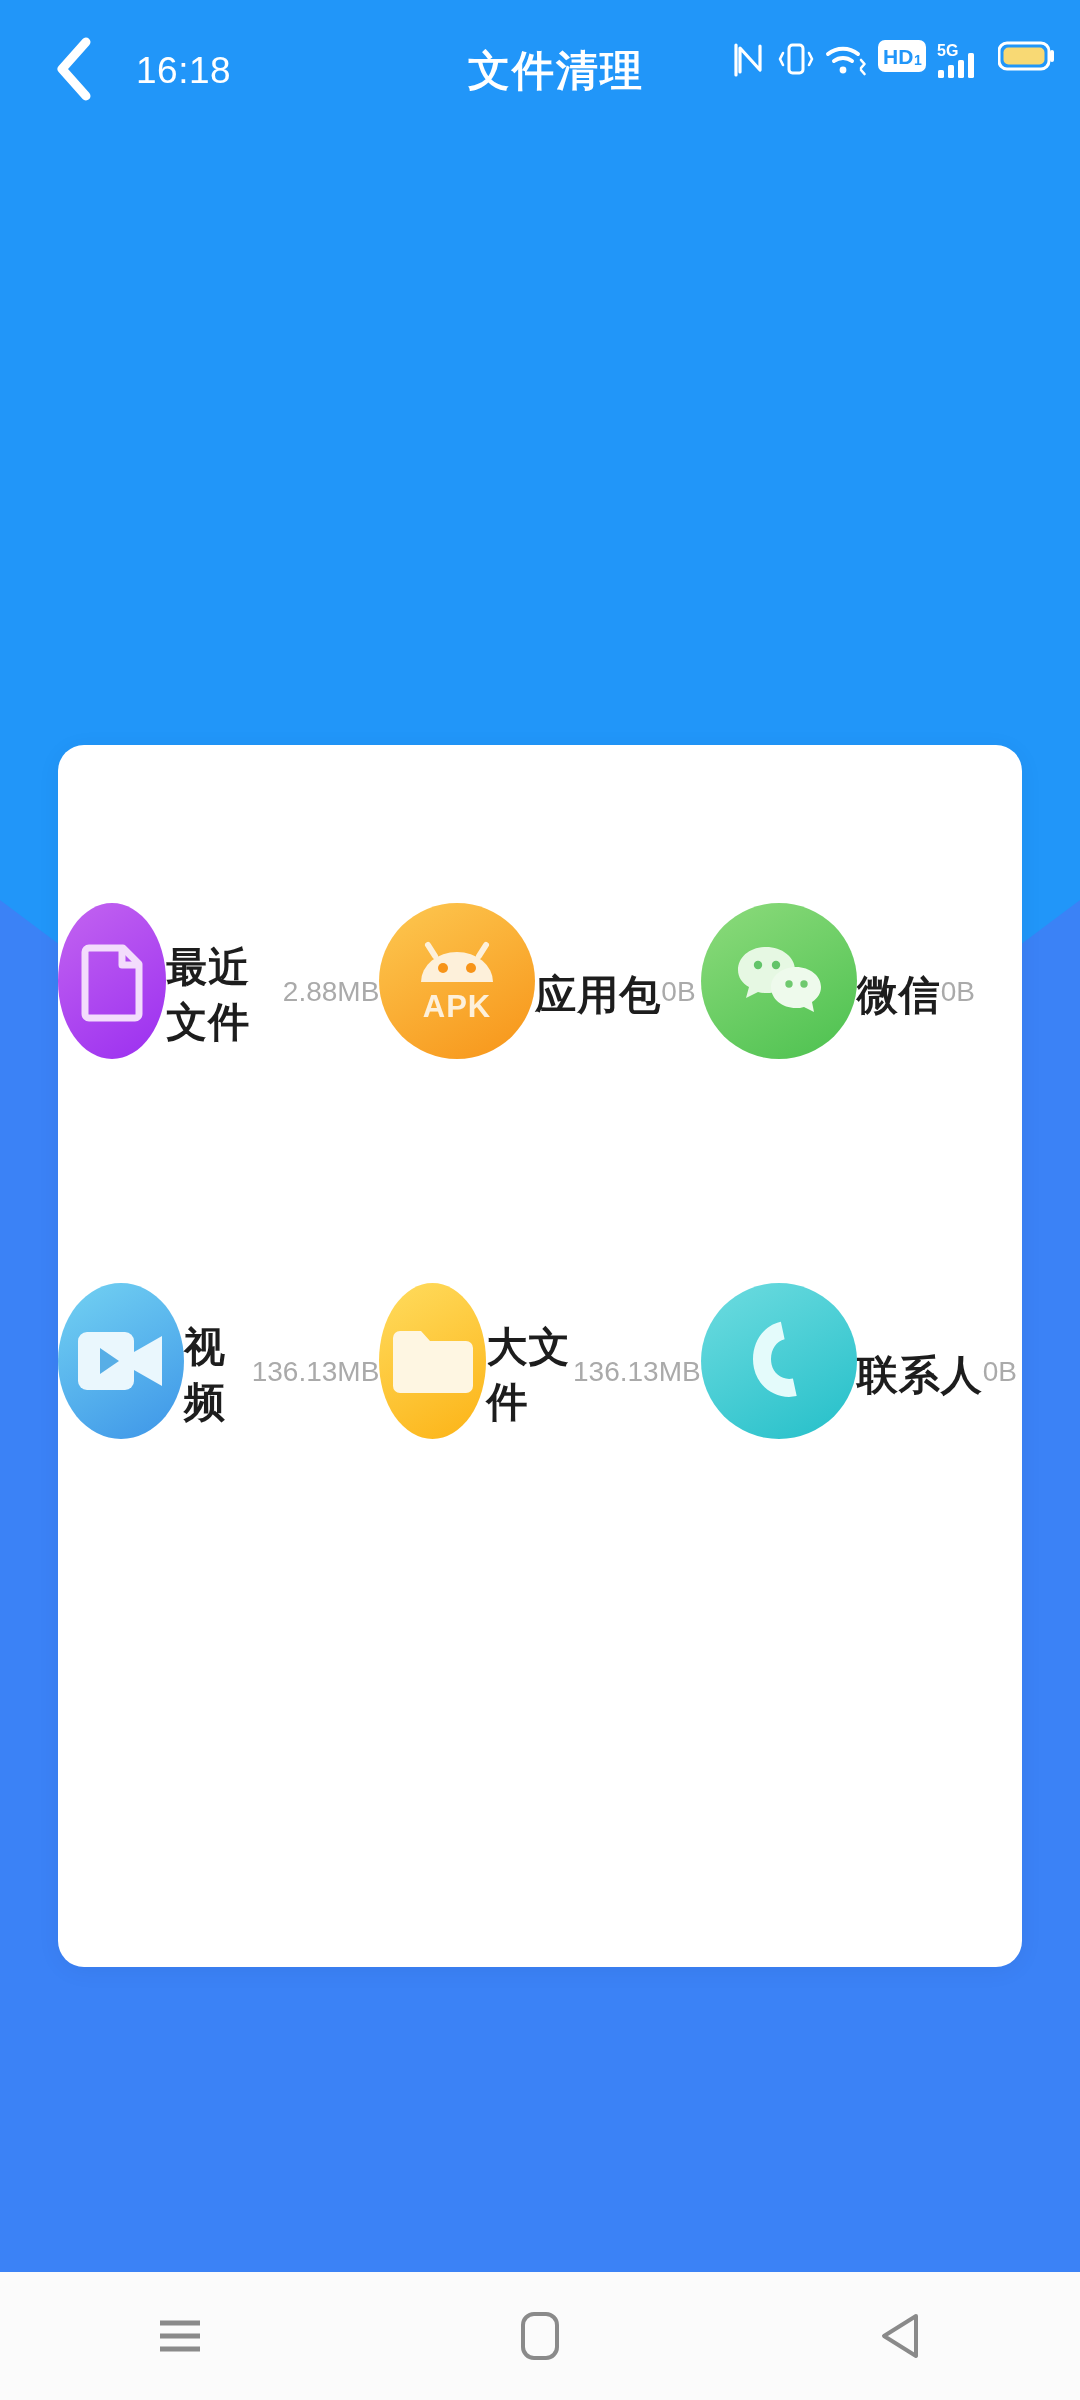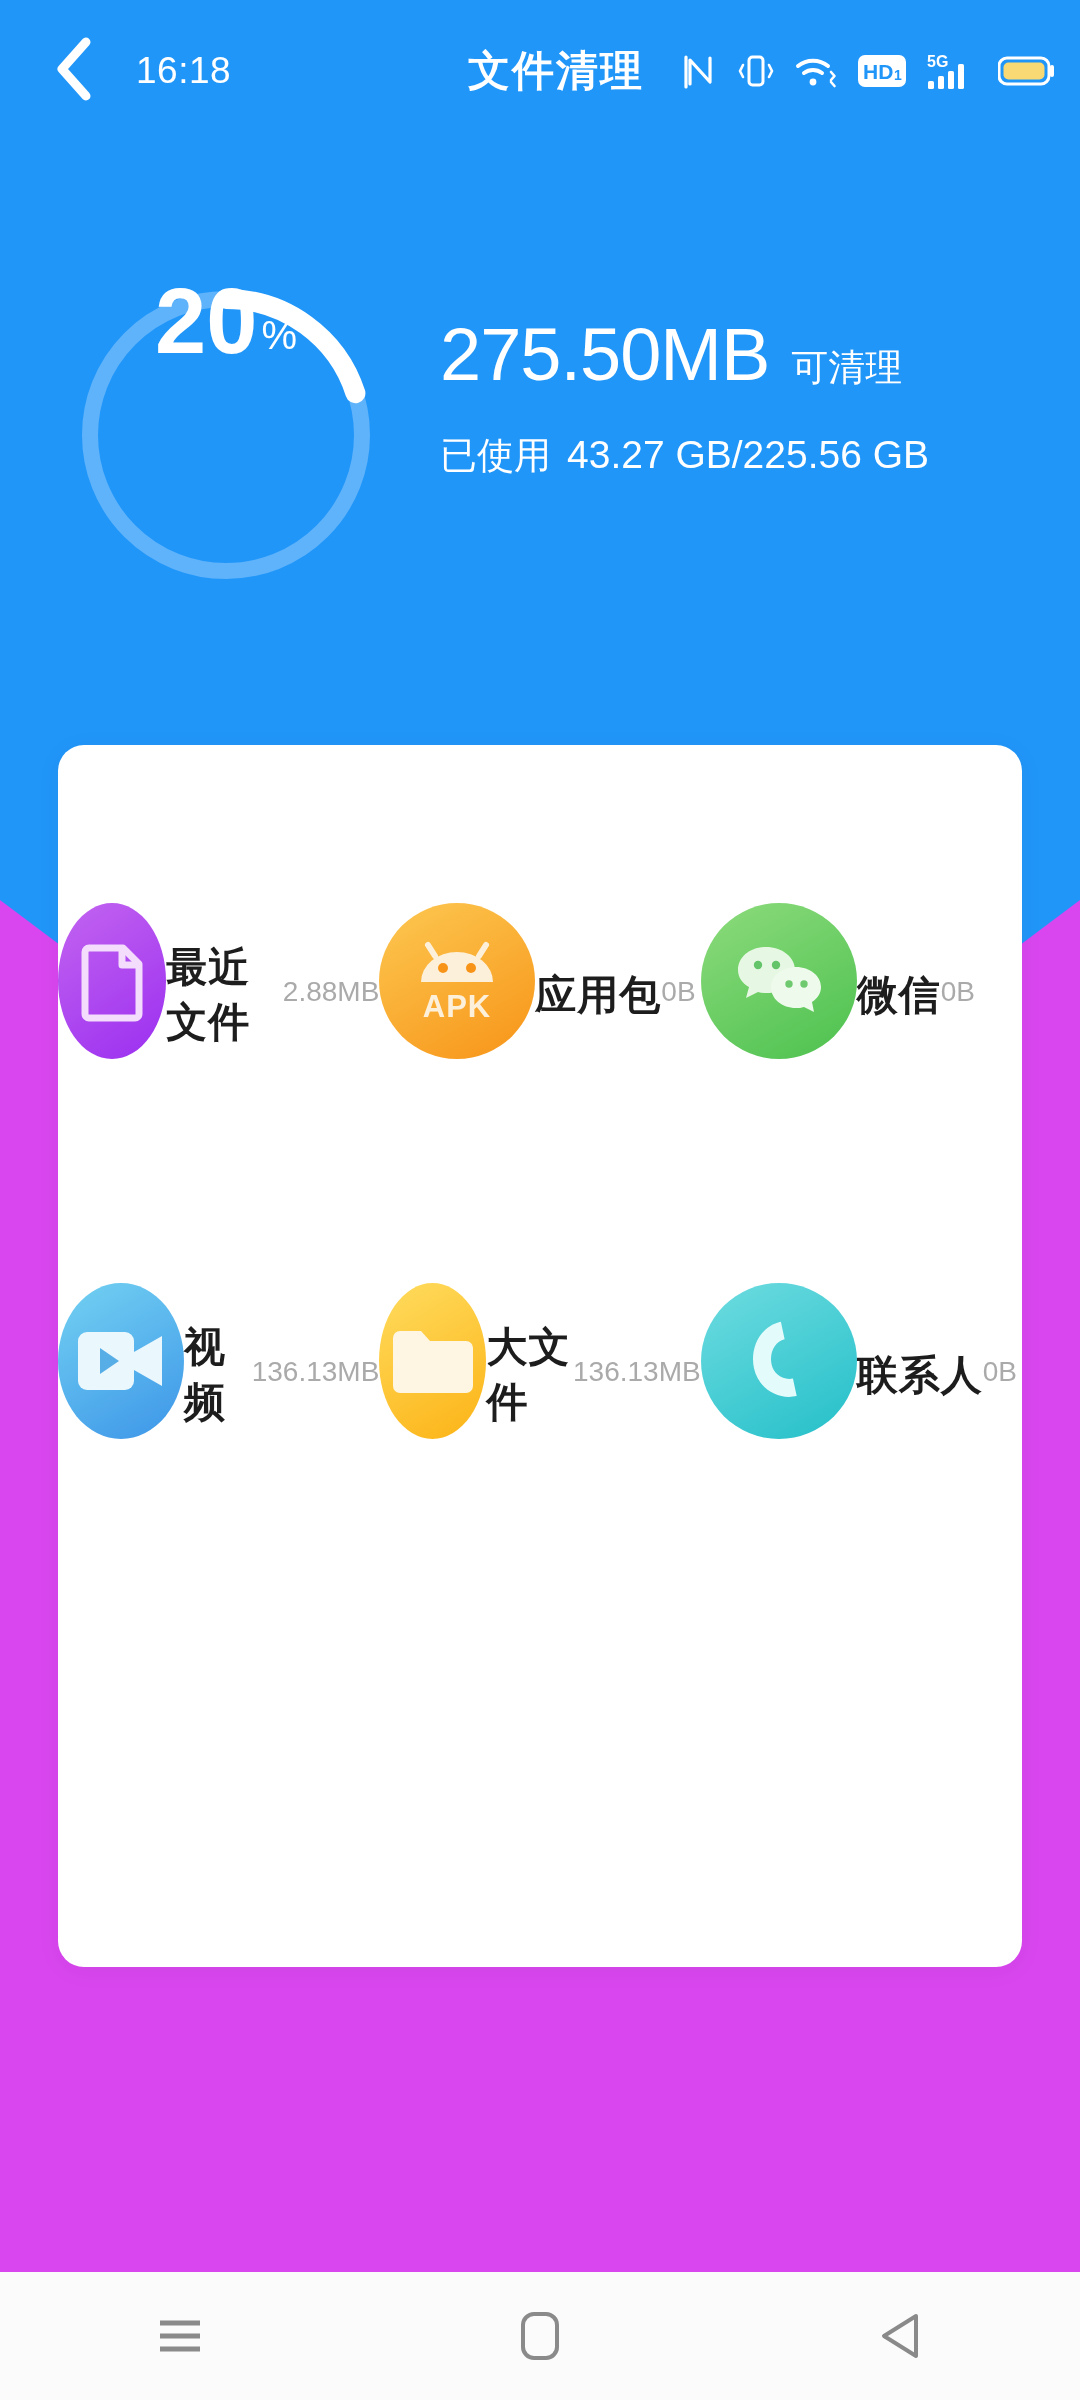--- a/index.html
+++ b/index.html
@@ -2,21 +2,21 @@
 <html><head>
 <meta charset="utf-8">
 <style>
   * { margin:0; padding:0; box-sizing:border-box; }
   html, body {
     width:1080px; height:2400px;
     background:#f8f8f8;
     font-family:"Liberation Sans","DejaVu Sans",sans-serif;
     overflow:hidden;
   }
-  #screen { position:relative; width:1080px; height:2400px; background:#d946ef; }
+  #screen { position:relative; width:1080px; height:2400px; background:#3b82f6; }
 
   
   .header-bg {
     position:absolute; left:0; top:0; width:1080px; height:945px;
     background:#2196f9;
     clip-path: polygon(0 0, 1080px 0, 1080px 900px, 1020px 945px, 60px 945px, 0 900px);
   }
 
   
   .statusbar {
@@ -32,21 +32,21 @@
     margin-left:14px; font-weight:400;
   }
   .nav-title {
     position:absolute; left:16px; top:40px; width:1080px; height:62px;
     display:flex; align-items:center; justify-content:center;
     color:#ffffff; font-size:42px; font-weight:700; letter-spacing:2px;
     pointer-events:none;
   }
   .status-icons {
     position:absolute; right:24px; top:40px; height:62px;
-    display:flex; align-items:center; gap:21px;
+    display:flex; gap:11px;
   }
   .status-icons svg { display:block; }
 
   
   .summary { position:absolute; left:0; top:270px; width:1080px; height:330px; }
 
   .ring-wrap {
     position:absolute; left:66px; top:5px; width:320px; height:320px;
   }
   .ring-wrap svg { display:block; }
@@ -176,45 +176,20 @@
 
     <span>
       <svg width="58" height="32" viewBox="0 0 58 32">
         <rect x="1" y="3" width="50" height="26" rx="8" fill="none" stroke="#fff" stroke-width="3"></rect>
         <rect x="5.5" y="7.5" width="41" height="17" rx="5" fill="#f8d974"></rect>
         <path d="M54 12 v8" stroke="#fff" stroke-width="4" stroke-linecap="round"></path>
       </svg>
     </span>
   </div>
 
-  <div class="summary">
-
-    <div class="ring-wrap">
-      <svg width="320" height="320" viewBox="0 0 320 320">
-        <circle cx="160" cy="160" r="136" fill="none" stroke="#5fb3fb" stroke-width="16"></circle>
-
-        <circle cx="160" cy="160" r="136" fill="none" stroke="#ffffff" stroke-width="20" stroke-linecap="round" stroke-dasharray="171 684" transform="rotate(-90 160 160)"></circle>
-      </svg>
-      <div class="ring-text">
-        <span class="ring-num">20</span>
-        <span class="ring-pct">%</span>
-      </div>
-    </div>
-
-    <div class="summary-right">
-      <div class="free-row">
-        <span class="free-size">275.50MB</span>
-        <span class="free-label">可清理</span>
-      </div>
-      <div class="used-row">
-        <span class="used-label">已使用</span>
-        <span class="used-val">43.27 GB/225.56 GB</span>
-      </div>
-    </div>
-  </div>
 
   <div class="card">
     <div class="grid">
 
       <div class="cell">
         <div class="cell-icon g-doc">
           <svg width="86" height="86" viewBox="0 0 86 86">
             <path d="M20 10 h34 l16 16 v50 a4 4 0 0 1 -4 4 h-46 a4 4 0 0 1 -4 -4 v-62 a4 4 0 0 1 4 -4 z" fill="none" stroke="#f3dcfc" stroke-width="7" stroke-linejoin="round"></path>
             <path d="M53 11 v16 h16" fill="none" stroke="#f3dcfc" stroke-width="7" stroke-linejoin="round"></path>
           </svg>

